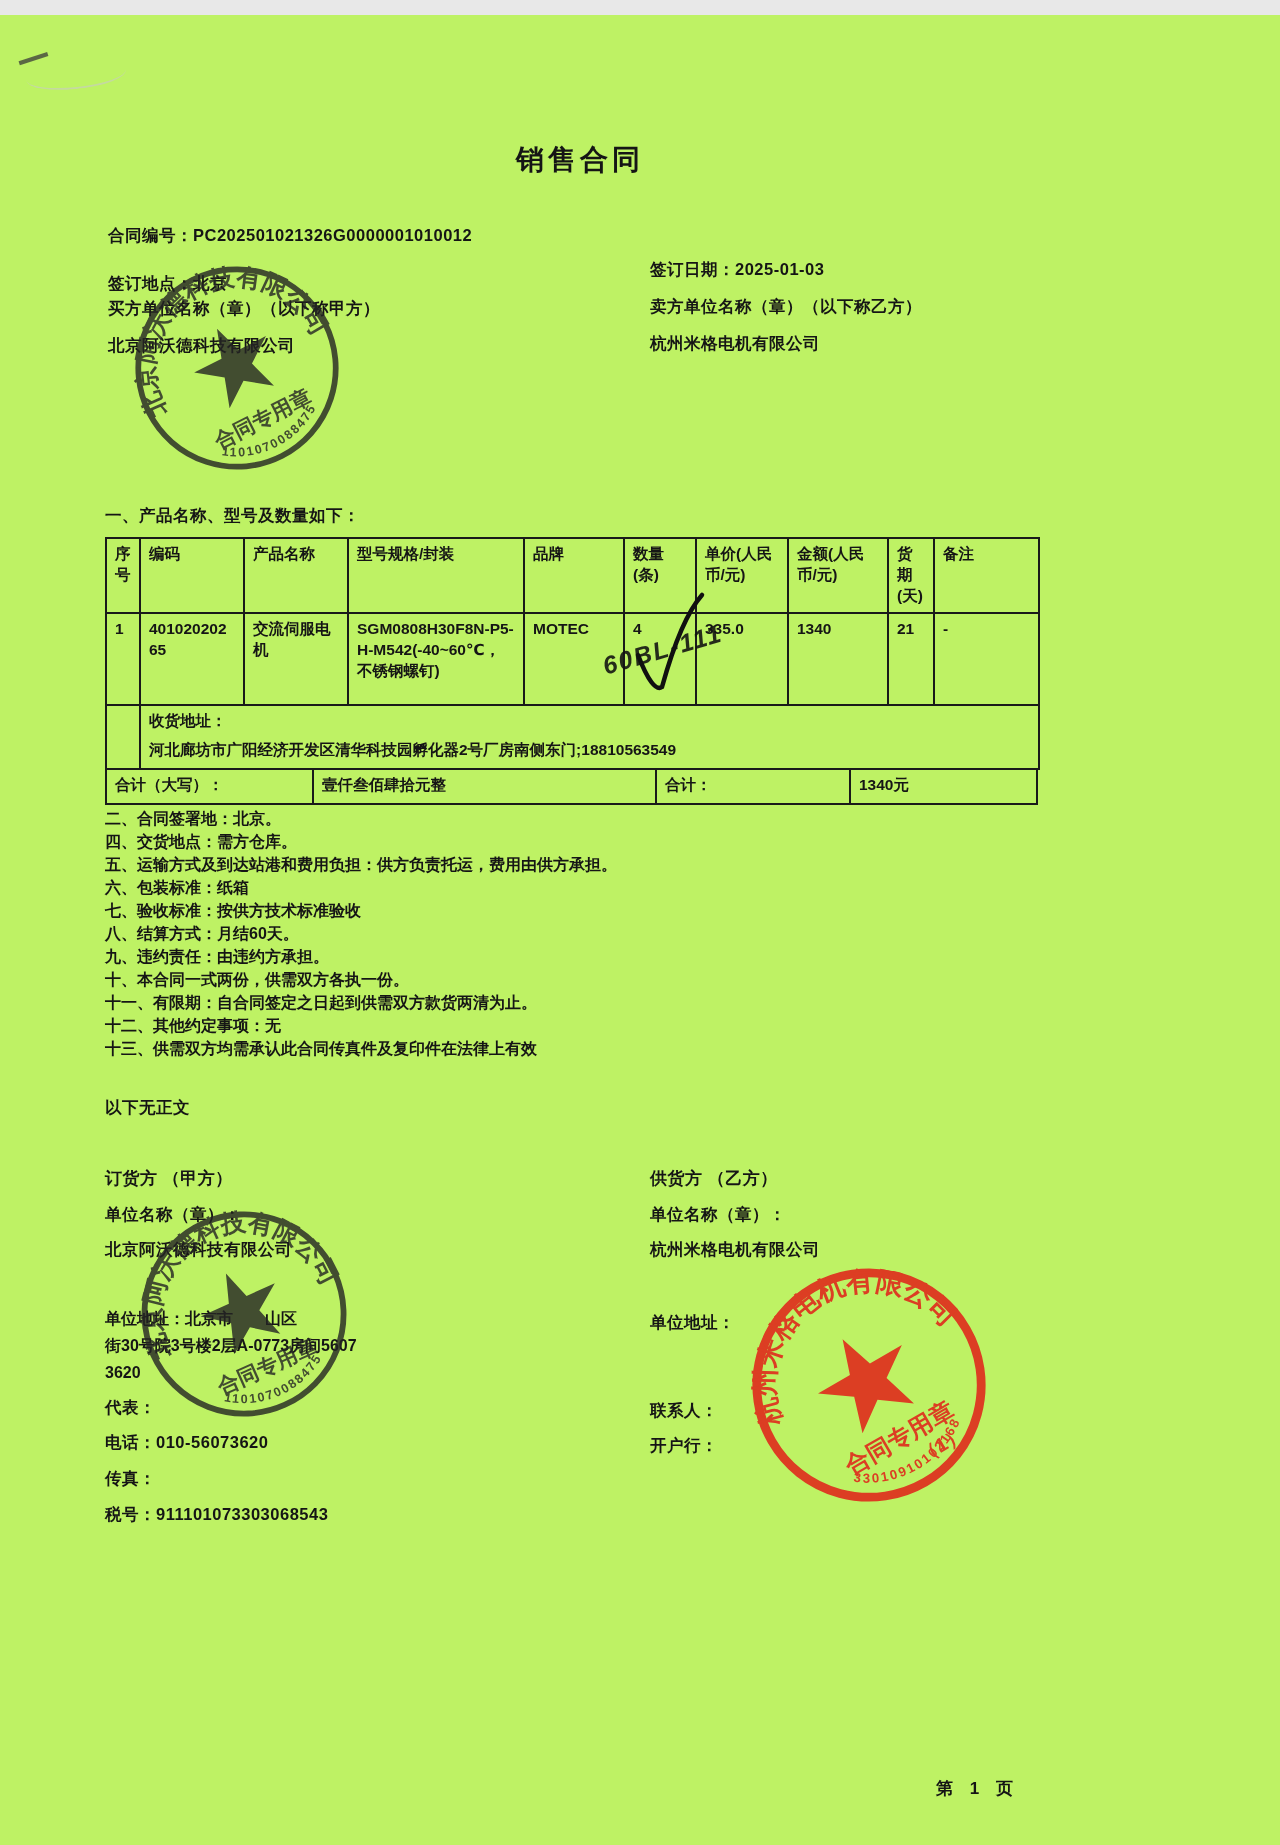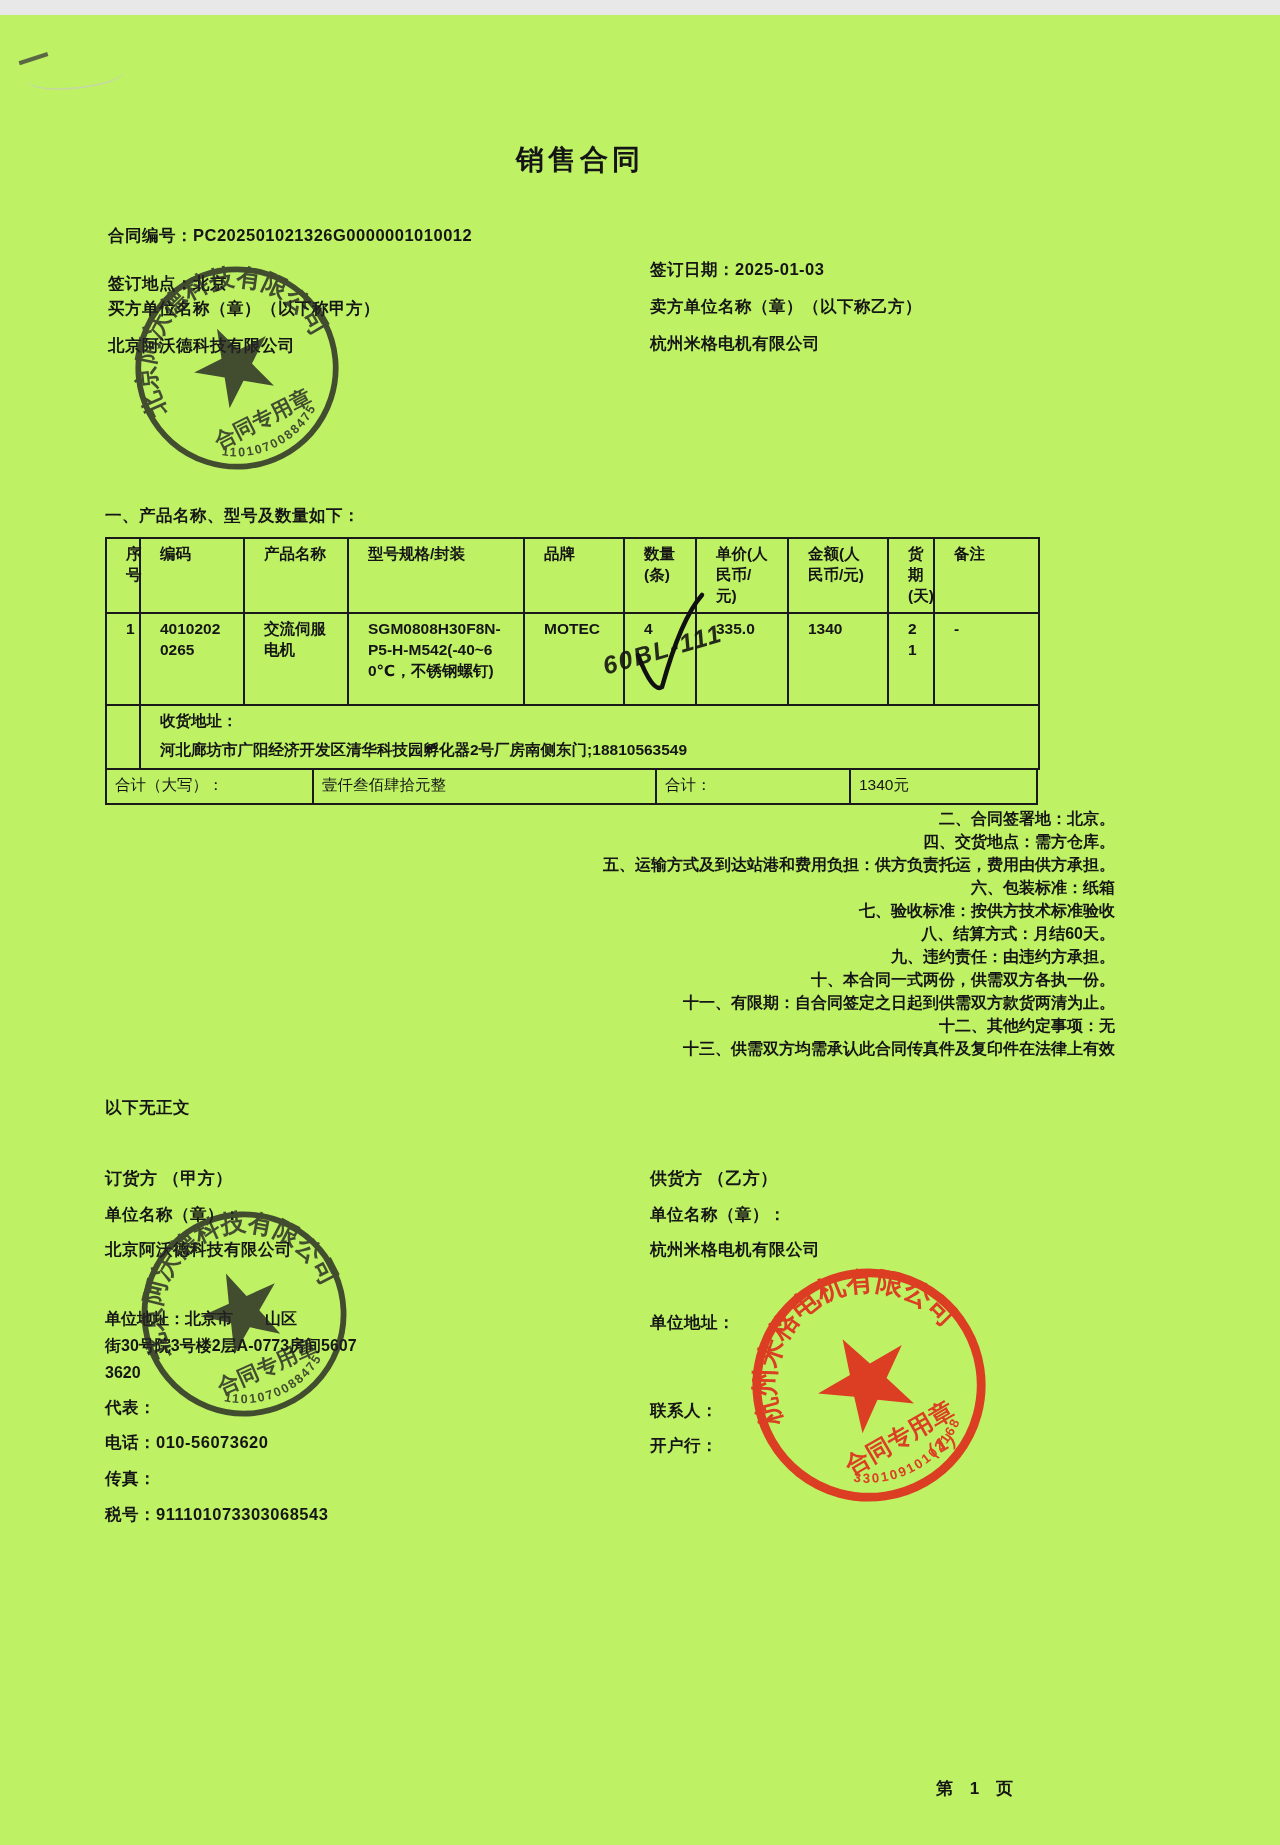--- a/index.html
+++ b/index.html
@@ -5,27 +5,27 @@
   html,body{margin:0;padding:0;background:#e8e8e8;}
   .page{position:relative;width:1280px;height:1845px;background:#bef264;margin:15px auto;
         font-family:"Liberation Sans","DejaVu Sans",sans-serif;color:#151515;overflow:hidden;}
   .fld{position:absolute;font-size:16.5px;font-weight:700;white-space:nowrap;letter-spacing:.5px;}
   .doc-title{position:absolute;left:105px;top:126px;width:950px;text-align:center;
              font-size:28px;font-weight:700;letter-spacing:4px;}
   
   .tbl-wrap{position:absolute;left:105px;top:522px;width:933px;}
   table.products{border-collapse:collapse;width:933px;table-layout:fixed;}
   table.products th,table.products td{border:2px solid #1a1a1a;vertical-align:top;text-align:left;
-      padding:5px 19px;font-size:15.5px;font-weight:700;line-height:1.35;word-break:break-all;}
+      padding:5px 8px;font-size:15.5px;font-weight:700;line-height:1.35;word-break:break-all;}
   tr.hdr{height:58px;} tr.prod{height:92px;} tr.ship{height:64px;}
   .totals{display:flex;width:933px;height:35px;border:2px solid #1a1a1a;border-top:none;box-sizing:border-box;}
-  .totals .tc{box-sizing:border-box;padding:5px 8px;font-size:15.5px;font-weight:400;white-space:nowrap;overflow:hidden;}
+  .totals .tc{box-sizing:border-box;padding:5px 8px;font-size:15.5px;font-weight:700;white-space:nowrap;overflow:hidden;}
   .totals .tc+.tc{border-left:2px solid #1a1a1a;}
   
-  .terms{position:absolute;left:105px;top:792px;width:1010px;font-size:16px;font-weight:700;line-height:23px;text-align:right;}
+  .terms{position:absolute;left:105px;top:792px;width:1010px;font-size:16px;font-weight:700;line-height:23px;}
   .blk{position:absolute;font-size:16px;font-weight:700;line-height:27px;}
   
   .stamp{position:absolute;pointer-events:none;}
   .stamp text{font-weight:700;text-anchor:middle;fill:currentColor;font-family:"Liberation Sans","DejaVu Sans",sans-serif;}
   .stamp.black{color:#242424;opacity:.8;}
   .stamp.red{color:#df2f1e;opacity:.92;}
   .hand-note{position:absolute;left:601px;top:620px;font-size:25px;font-style:italic;font-weight:700;
              transform:rotate(-16deg);letter-spacing:2px;color:#101010;opacity:.88;}
   .check-svg{position:absolute;left:628px;top:576px;pointer-events:none;}
   .artifact1{position:absolute;left:16px;top:26px;width:30px;height:16px;border-bottom:4px solid #3a3a3a;

